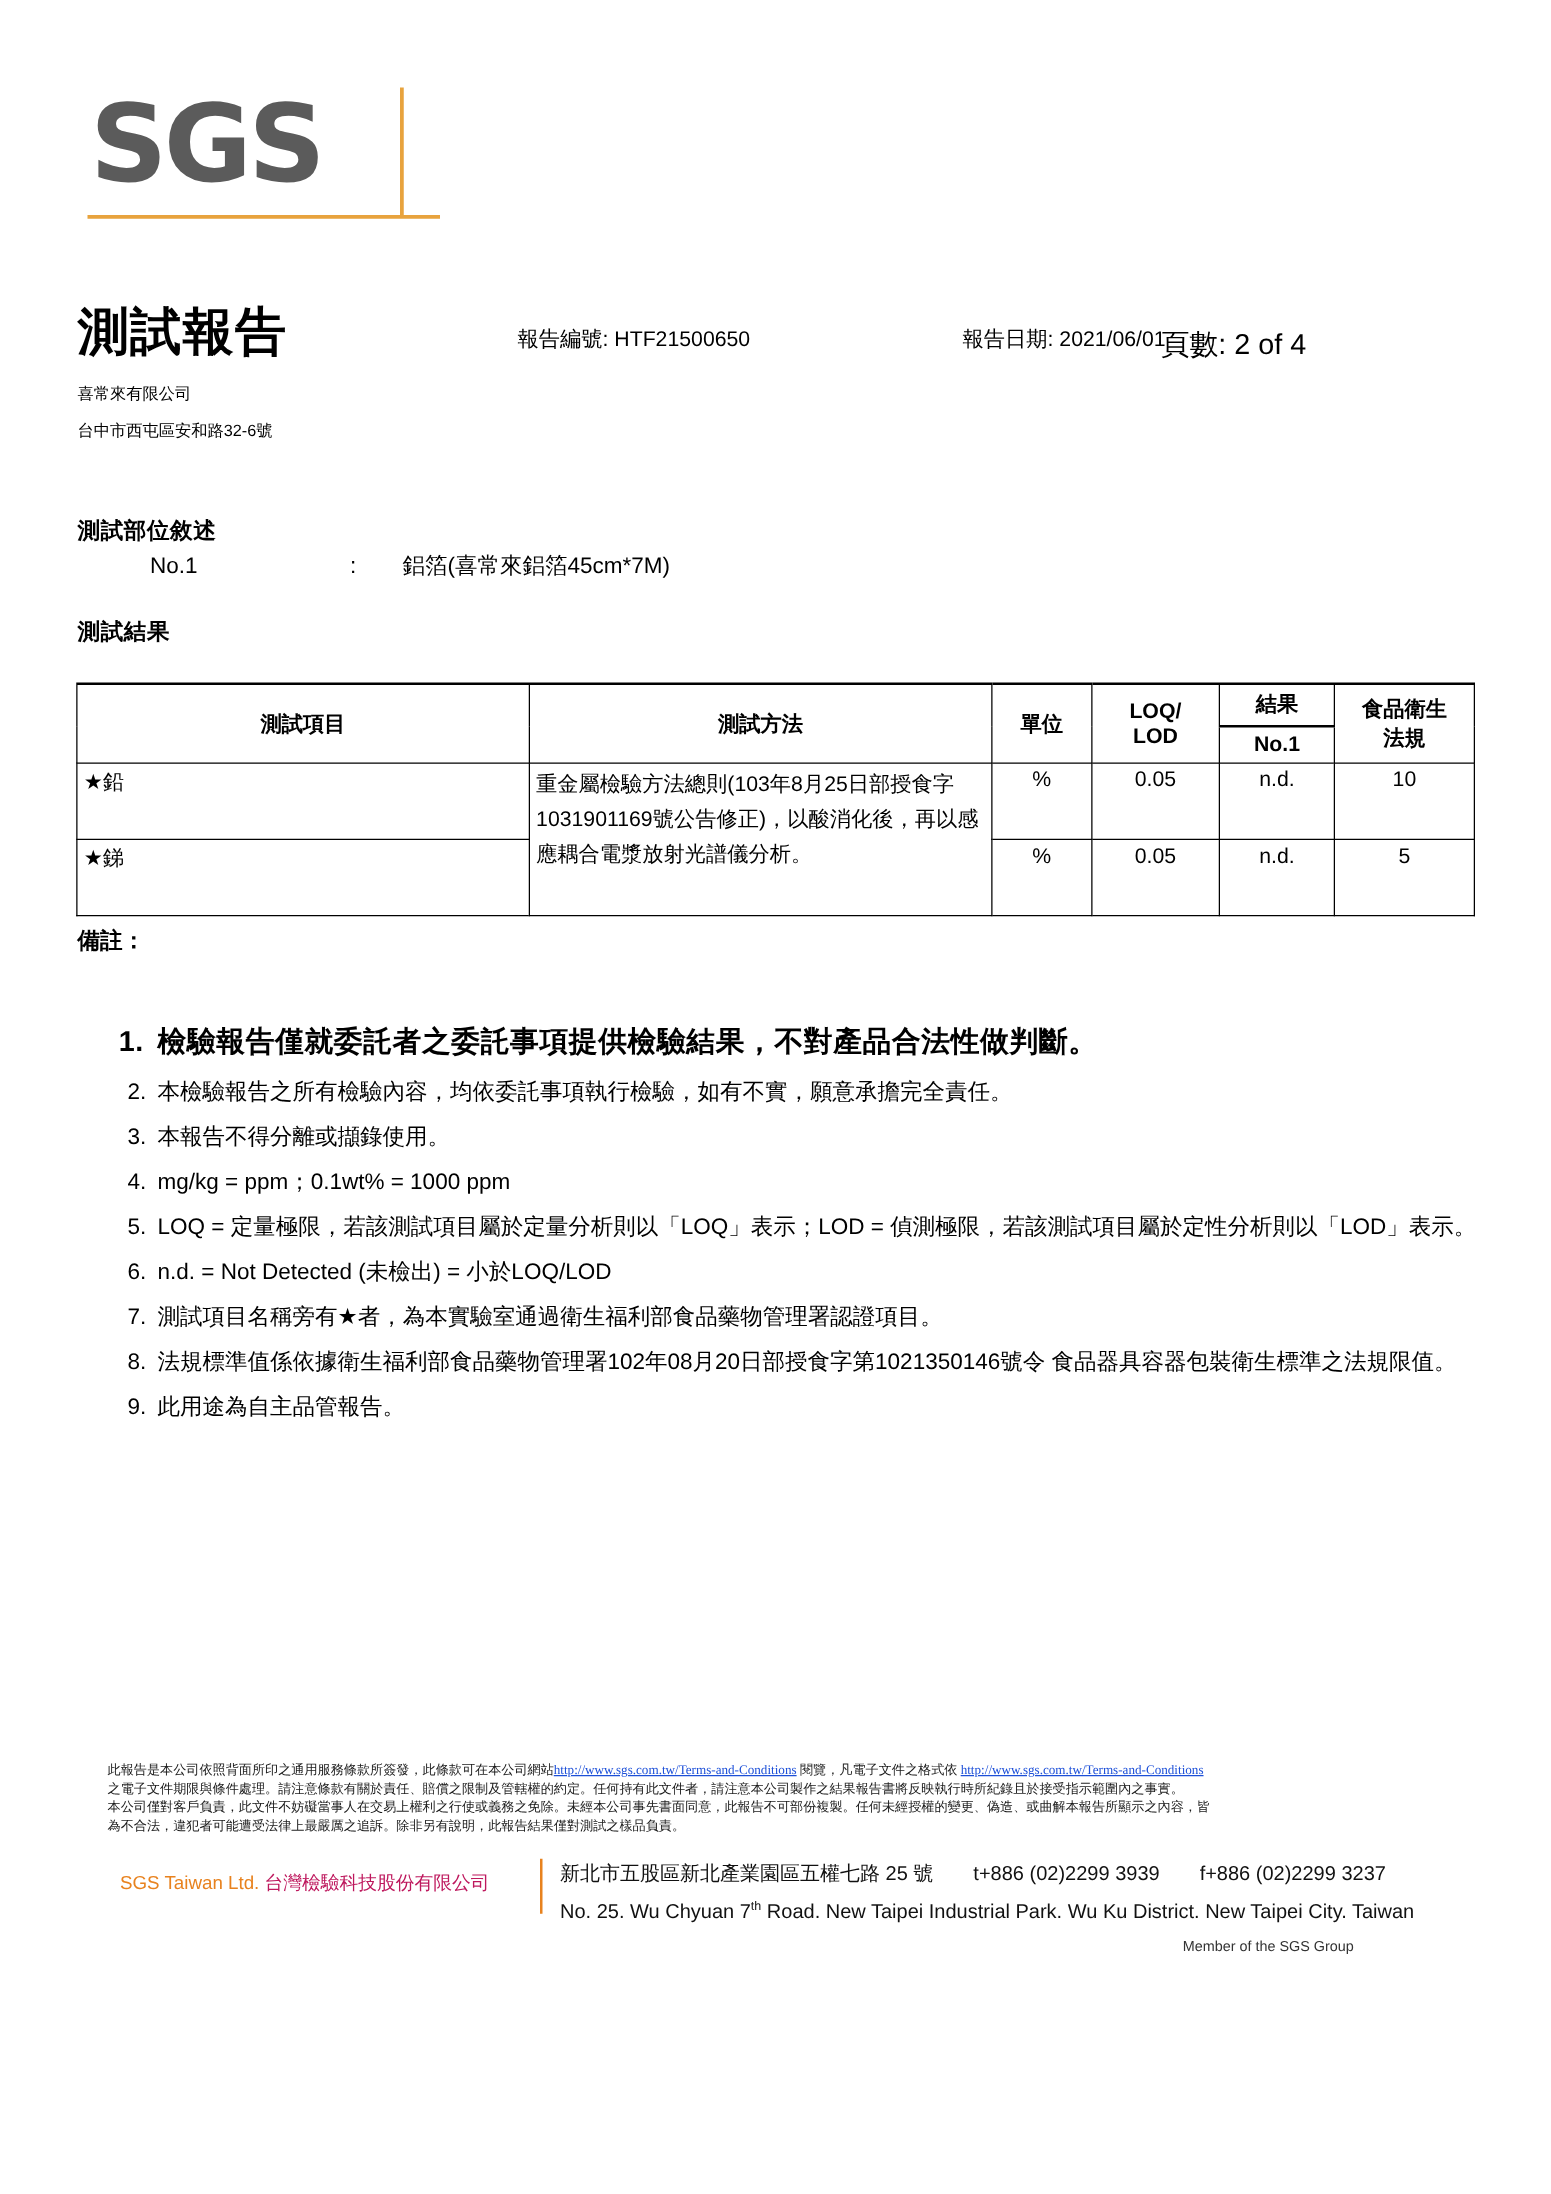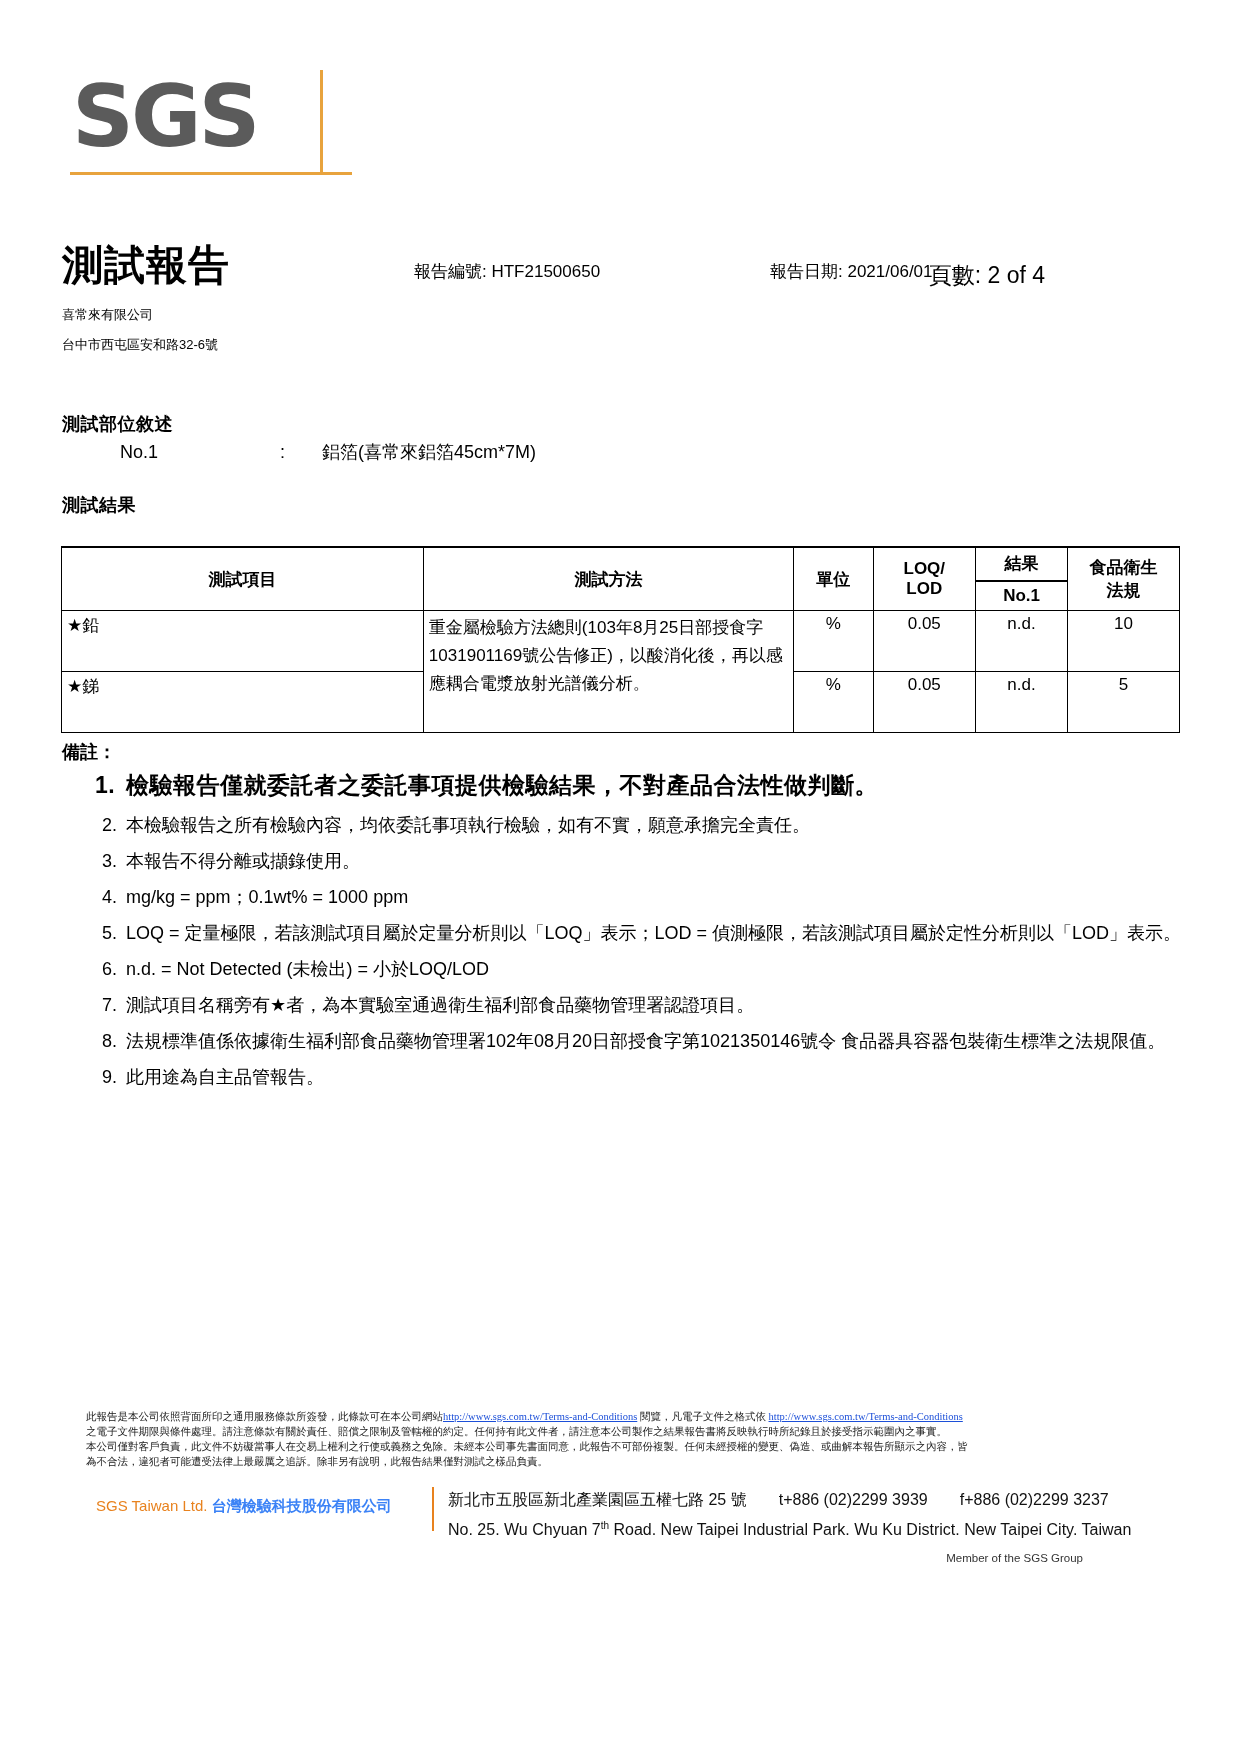--- a/index.html
+++ b/index.html
@@ -69,35 +69,35 @@
   .res-sub{font-weight:bold;}
 
   
   .remark-label{position:absolute;left:62px;top:740px;font-size:18px;font-weight:bold;text-align:right;}
   ol.notes{
     position:absolute;left:84px;top:768px;width:1090px;
     margin:0;padding:0 0 0 38px;list-style:decimal;
     font-size:18px;line-height:31px;
   }
   ol.notes li{margin-bottom:5px;padding-left:4px;}
-  ol.notes li.first{font-size:23px;font-weight:bold;line-height:34px;letter-spacing:.5px;margin-bottom:8px;}
+  ol.notes li.first{font-size:23px;font-weight:bold;line-height:34px;letter-spacing:.5px;margin-bottom:8px;margin-top:48px;}
 
   
   .foot-fine{
     position:absolute;left:86px;top:1409px;width:940px;
     font-size:10.5px;line-height:15px;color:#1a1a1a;
     font-family:Liberation Serif, serif;
   }
   .foot-fine a{color:#1c4fd8;text-decoration:underline;}
 
   .foot-brand{
     position:absolute;left:96px;top:1497px;font-size:15px;
     color:#e8821e;white-space:nowrap;
   }
-  .foot-brand .cn{color:#3b82f6;font-weight:bold;}
+  .foot-brand .cn{color:#be185d;}
   .foot-vline{position:absolute;left:432px;top:1487px;width:1.5px;height:44px;background:#e8821e;}
   .foot-addr{
     position:absolute;left:448px;top:1487px;font-size:16px;line-height:26px;
     color:#111;white-space:nowrap;
   }
   .foot-addr sup{font-size:10px;vertical-align:super;}
   .foot-member{
     position:absolute;left:1083px;top:1552px;font-size:11.5px;color:#333;
     transform:translateX(-100%);white-space:nowrap;
   }

